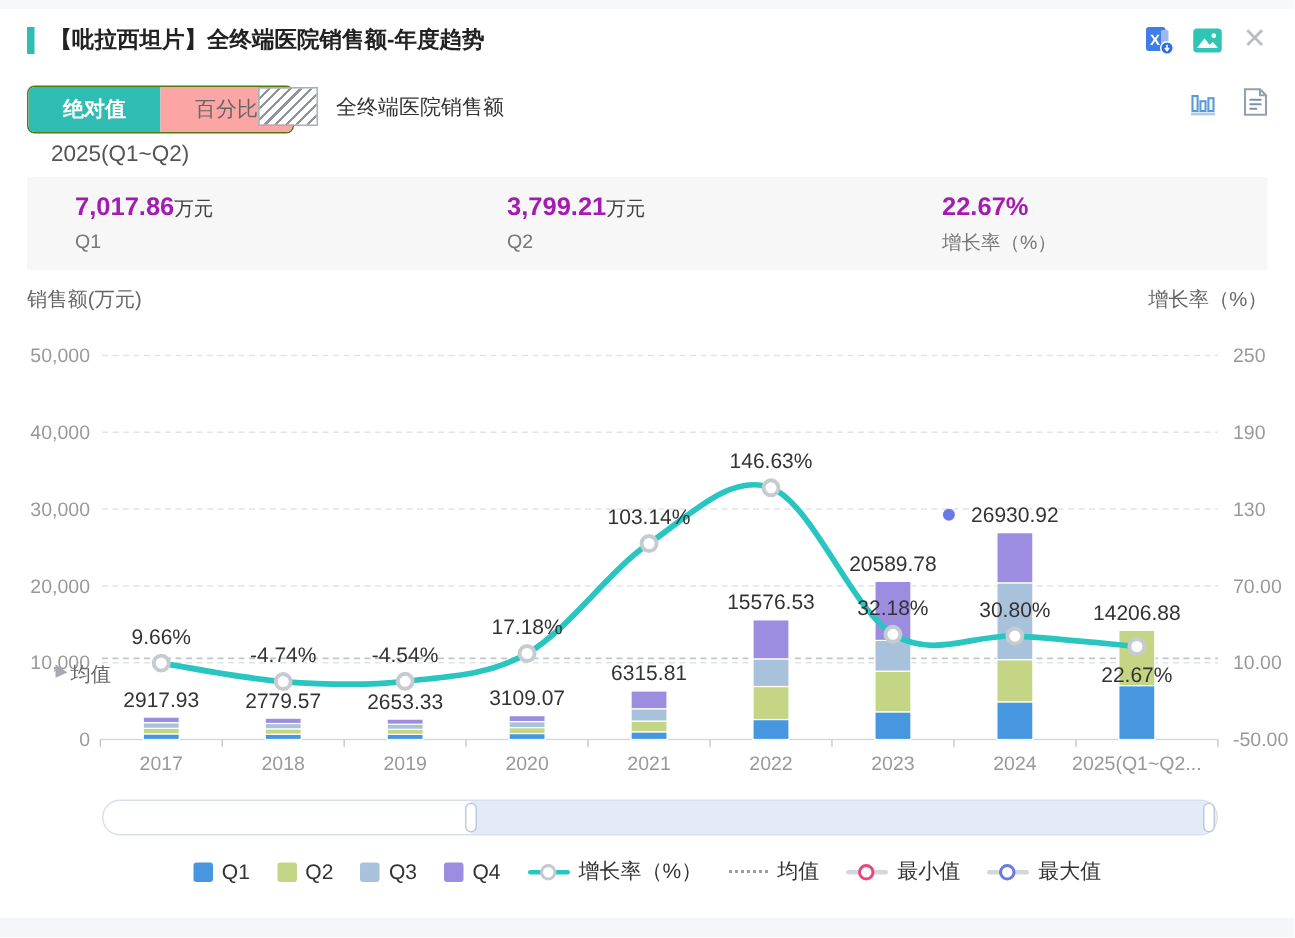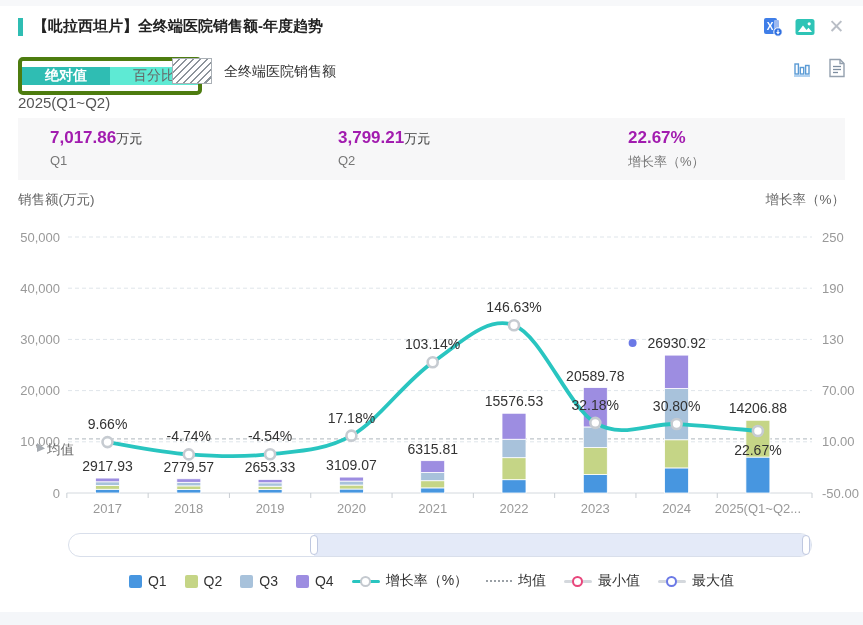--- a/index.html
+++ b/index.html
@@ -11,30 +11,30 @@
 
   
   .hdr{position:absolute;left:18px;top:17px;display:flex;align-items:center;}
   .accent{width:5px;height:18px;background:#2fbdb3;margin-right:10px;}
   .title{font-size:15px;font-weight:bold;color:#222;}
   .hdr-icons{position:absolute;right:16px;top:16px;display:flex;gap:11px;align-items:center;}
   .icon-btn{width:21px;height:21px;display:flex;align-items:center;justify-content:center;cursor:pointer;}
   .close-x{font-size:19px;color:#b9bec6;line-height:1;}
 
   
-  .toggle-group{position:absolute;left:18px;top:57px;display:flex;border:4px solid #4d7c0f;border-radius:5px;overflow:hidden;height:30px;align-items:center;}
-  .tg-btn{min-width:64px;padding:0 12px;display:flex;align-items:center;justify-content:center;font-size:14px;cursor:pointer;background:#5eead4;color:#666;}
+  .toggle-group{position:absolute;left:18px;top:57px;display:flex;border:1px solid #4d7c0f;border-radius:5px;overflow:hidden;height:30px;}
+  .tg-btn{min-width:64px;padding:0 12px;display:flex;align-items:center;justify-content:center;font-size:14px;cursor:pointer;background:#fca5a5;color:#666;}
   .tg-btn.active{background:#2fbdb3;color:#fff;font-weight:bold;}
   .hatch{position:absolute;left:172px;top:58px;width:40px;height:26px;border:1px solid #aab0b6;box-sizing:border-box;cursor:pointer;
     background:repeating-linear-gradient(-45deg,#ffffff 0 3.5px,#8d949b 3.5px 5px);}
   .forecast-hint{position:absolute;left:224px;top:63px;font-size:14px;color:#333;}
   .tb-icons{position:absolute;right:16px;top:57px;display:flex;gap:14px;align-items:center;}
 
   
-  .period{position:absolute;left:18px;top:94px;font-size:15px;color:#555;}
+  .period{position:absolute;left:34px;top:94px;font-size:15px;color:#555;}
   .summary{position:absolute;left:18px;top:118px;width:827px;height:62px;background:#f7f7f8;}
   .stat{position:absolute;top:10px;}
   .stat .v{font-size:17px;font-weight:bold;color:#a21caf;}
   .stat .u{font-size:13px;color:#404040;font-weight:normal;}
   .stat .l{font-size:13px;color:#777;margin-top:5px;}
   .stat1{left:32px}.stat2{left:320px}.stat3{left:610px}
 
   
   #chart-svg{position:absolute;left:0;top:0;width:863px;height:625px;}
 

